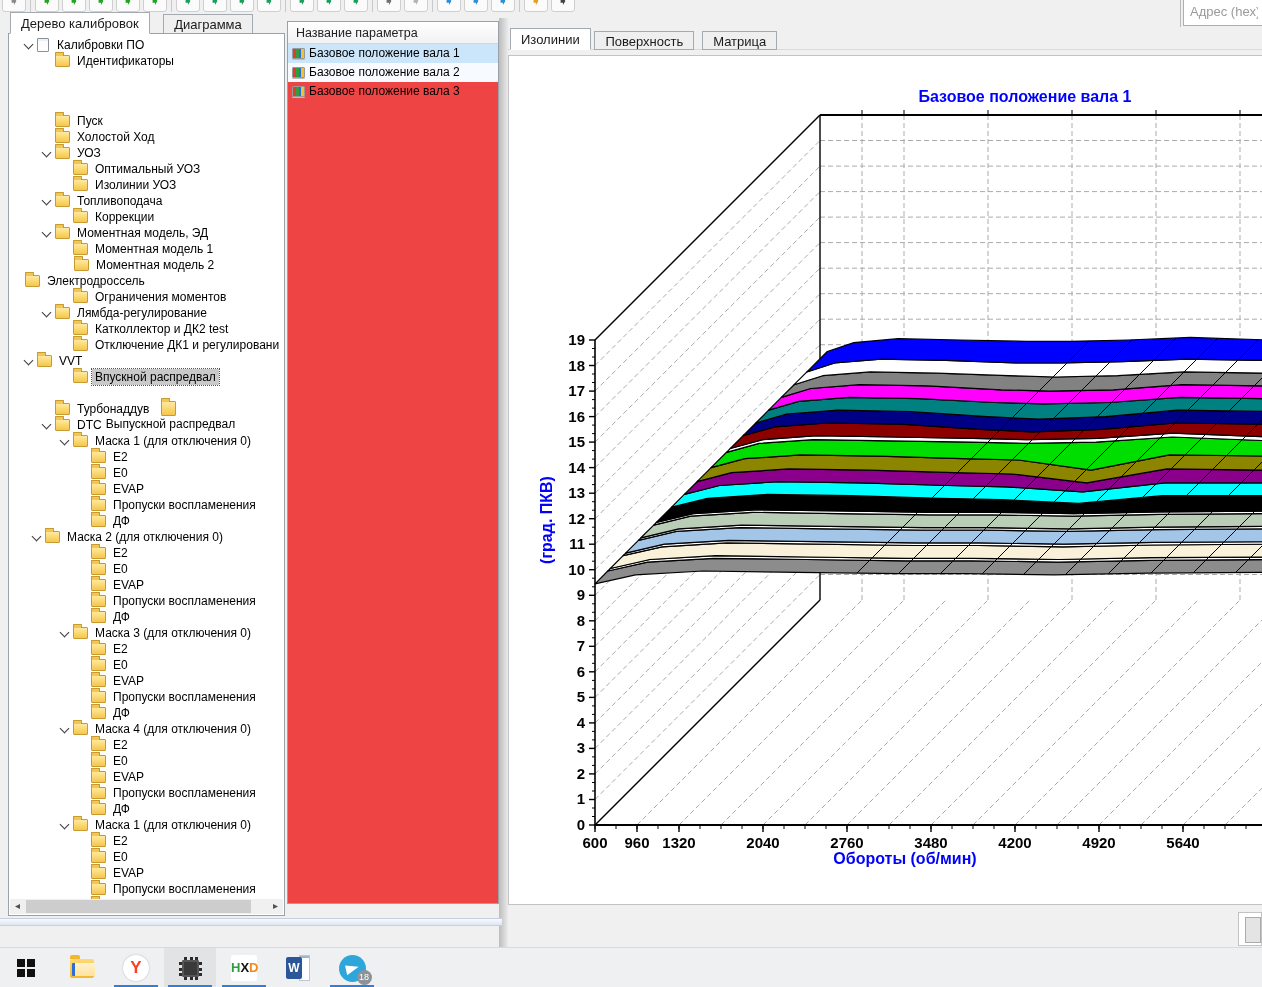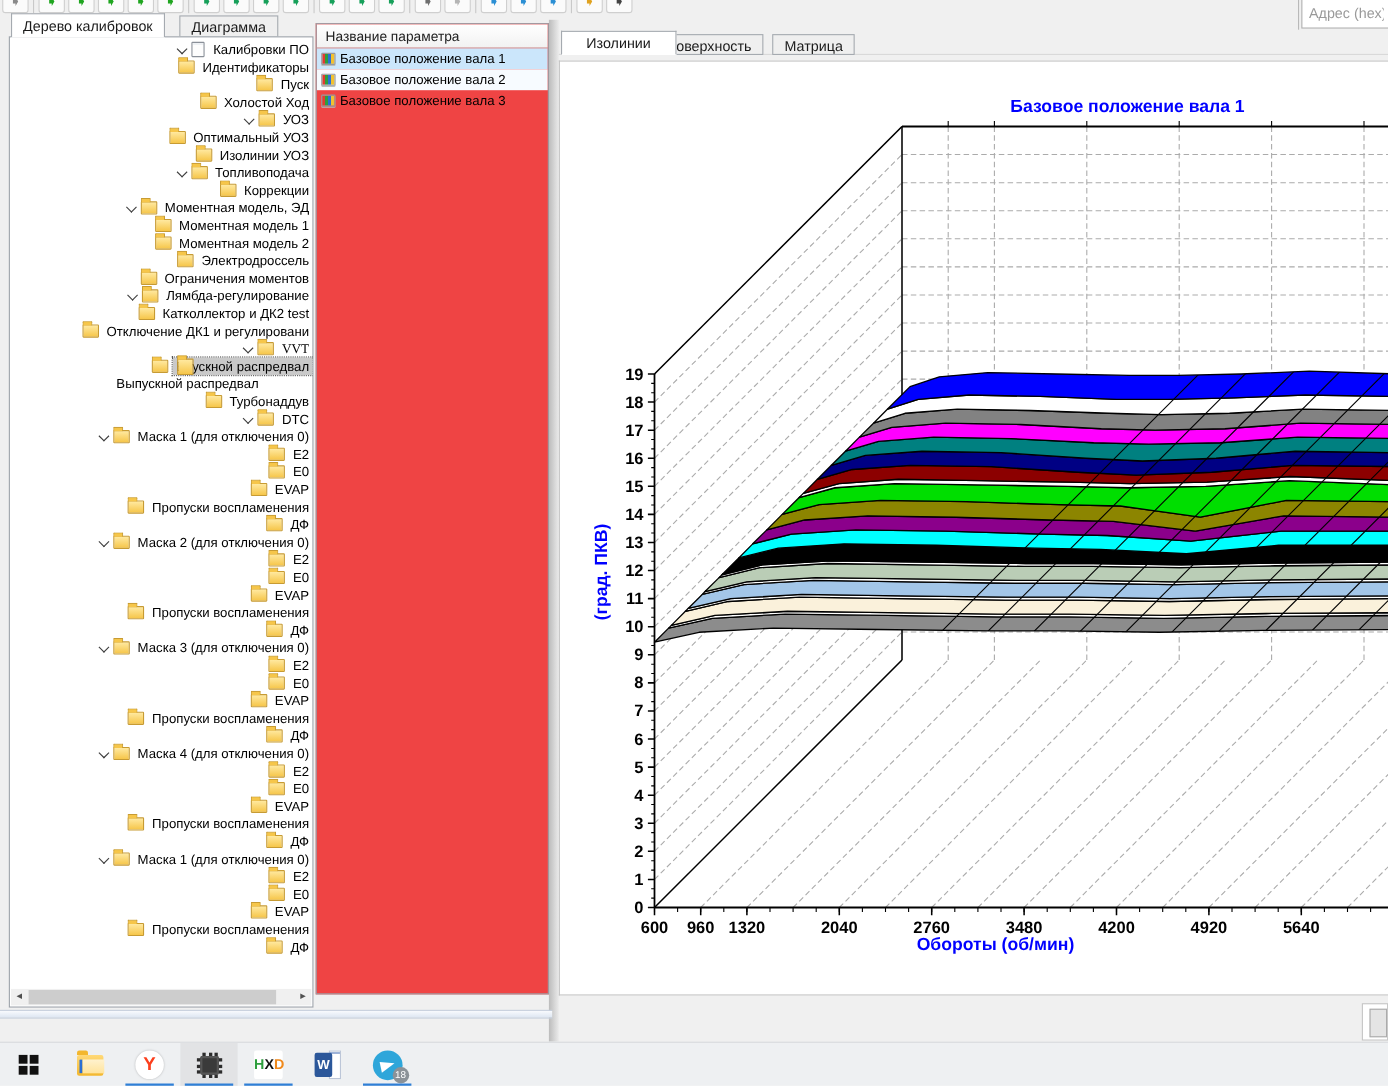--- a/index.html
+++ b/index.html
@@ -16,21 +16,21 @@
   #addr-sep { position:absolute; left:0; top:-4px; width:1px; height:31px; background:#b9b9b9; }
   #addr-input { position:absolute; left:3px; top:-3px; width:82px; height:29px; border:1px solid #adadad; background:#fff; font-family:"Liberation Sans",sans-serif; font-size:13px; padding:0 6px; color:#333; }
   #addr-input::placeholder { color:#9a9a9a; }
 
   
   .tab { position:absolute; font-size:13px; text-align:center; border:1px solid #a5aab0; background:#efefef; color:#1a1a1a; }
   .tab.active { background:#fff; border-bottom:1px solid #fff; z-index:3; }
 
   
   #tree-panel { position:absolute; left:8px; top:33px; width:277px; height:883px; background:#fff; border:1px solid #9ba1a8; overflow:hidden; }
-  .trow { position:relative; height:16px; line-height:16px; white-space:nowrap; display:flex; align-items:center;justify-content:flex-end; }
+  .trow { position:relative; height:16px; line-height:16px; white-space:nowrap; display:flex; align-items:center; }
   .trow .chev { width:16px; height:16px; position:relative; flex:0 0 16px; }
   .trow .chev.on:after { content:""; position:absolute; left:4px; top:4px; width:6px; height:6px; border-left:1.6px solid #3c3c3c; border-bottom:1.6px solid #3c3c3c; transform:rotate(-45deg); }
   .ico-folder { width:15px; height:12px; flex:0 0 15px; margin-right:4px; position:relative; background:linear-gradient(#ffe9a0,#f6c64a); border:1px solid #c79b33; border-radius:1px; }
   .ico-folder:before { content:""; position:absolute; left:-1px; top:-4px; width:7px; height:3px; background:#f6c64a; border:1px solid #c79b33; border-bottom:none; border-radius:1px 1px 0 0; }
   .ico-doc { width:12px; height:14px; flex:0 0 12px; margin-right:5px; background:#fdfdfd; border:1px solid #8a9099; border-radius:1px; box-shadow:inset 0 2px 0 #eef1f4; }
   .tlabel { font-size:12px; padding:0 3px; }
   .tlabel.sel { background:#c9c9c9; outline:1px dotted #555; }
 
   
   #tree-hscroll { position:absolute; left:1px; bottom:1px; width:273px; height:15px; background:#f0f0f0; }
@@ -127,96 +127,96 @@
       <div class="trow" style="padding-left: 12px;">
         <span class="chev on"></span>
         <span class="ico-doc"></span>
         <span class="tlabel">Калибровки ПО</span>
       </div>
       <div class="trow" style="padding-left: 30px;">
         <span class="chev"></span>
         <span class="ico-folder"></span>
         <span class="tlabel">Идентификаторы</span>
       </div>
+      <div class="trow" style="padding-left: 30px; margin-top: 44px;">
+        <span class="chev"></span>
+        <span class="ico-folder"></span>
+        <span class="tlabel">Пуск</span>
+      </div>
       <div class="trow" style="padding-left: 30px;">
         <span class="chev"></span>
         <span class="ico-folder"></span>
-        <span class="tlabel">Пуск</span>
+        <span class="tlabel">Холостой Ход</span>
       </div>
       <div class="trow" style="padding-left: 30px;">
-        <span class="chev"></span>
-        <span class="ico-folder"></span>
-        <span class="tlabel">Холостой Ход</span>
+        <span class="chev on"></span>
+        <span class="ico-folder"></span>
+        <span class="tlabel">УОЗ</span>
+      </div>
+      <div class="trow" style="padding-left: 48px;">
+        <span class="chev"></span>
+        <span class="ico-folder"></span>
+        <span class="tlabel">Оптимальный УОЗ</span>
+      </div>
+      <div class="trow" style="padding-left: 48px;">
+        <span class="chev"></span>
+        <span class="ico-folder"></span>
+        <span class="tlabel">Изолинии УОЗ</span>
       </div>
       <div class="trow" style="padding-left: 30px;">
         <span class="chev on"></span>
         <span class="ico-folder"></span>
-        <span class="tlabel">УОЗ</span>
-      </div>
-      <div class="trow" style="padding-left: 48px;">
-        <span class="chev"></span>
-        <span class="ico-folder"></span>
-        <span class="tlabel">Оптимальный УОЗ</span>
-      </div>
-      <div class="trow" style="padding-left: 48px;">
-        <span class="chev"></span>
-        <span class="ico-folder"></span>
-        <span class="tlabel">Изолинии УОЗ</span>
+        <span class="tlabel">Топливоподача</span>
+      </div>
+      <div class="trow" style="padding-left: 48px;">
+        <span class="chev"></span>
+        <span class="ico-folder"></span>
+        <span class="tlabel">Коррекции</span>
       </div>
       <div class="trow" style="padding-left: 30px;">
         <span class="chev on"></span>
         <span class="ico-folder"></span>
-        <span class="tlabel">Топливоподача</span>
-      </div>
-      <div class="trow" style="padding-left: 48px;">
-        <span class="chev"></span>
-        <span class="ico-folder"></span>
-        <span class="tlabel">Коррекции</span>
+        <span class="tlabel">Моментная модель, ЭД</span>
+      </div>
+      <div class="trow" style="padding-left: 48px;">
+        <span class="chev"></span>
+        <span class="ico-folder"></span>
+        <span class="tlabel">Моментная модель 1</span>
+      </div>
+      <div class="trow" style="padding-left: 49px;">
+        <span class="chev"></span>
+        <span class="ico-folder"></span>
+        <span class="tlabel">Моментная модель 2</span>
+      </div>
+      <div class="trow" style="">
+        <span class="chev"></span>
+        <span class="ico-folder"></span>
+        <span class="tlabel">Электродроссель</span>
+      </div>
+      <div class="trow" style="padding-left: 48px;">
+        <span class="chev"></span>
+        <span class="ico-folder"></span>
+        <span class="tlabel">Ограничения моментов</span>
       </div>
       <div class="trow" style="padding-left: 30px;">
         <span class="chev on"></span>
         <span class="ico-folder"></span>
-        <span class="tlabel">Моментная модель, ЭД</span>
-      </div>
-      <div class="trow" style="padding-left: 48px;">
-        <span class="chev"></span>
-        <span class="ico-folder"></span>
-        <span class="tlabel">Моментная модель 1</span>
-      </div>
-      <div class="trow" style="padding-left: 49px;">
-        <span class="chev"></span>
-        <span class="ico-folder"></span>
-        <span class="tlabel">Моментная модель 2</span>
-      </div>
-      <div class="trow" style="">
-        <span class="chev"></span>
-        <span class="ico-folder"></span>
-        <span class="tlabel">Электродроссель</span>
-      </div>
-      <div class="trow" style="padding-left: 48px;">
-        <span class="chev"></span>
-        <span class="ico-folder"></span>
-        <span class="tlabel">Ограничения моментов</span>
-      </div>
-      <div class="trow" style="padding-left: 30px;">
-        <span class="chev on"></span>
-        <span class="ico-folder"></span>
         <span class="tlabel">Лямбда-регулирование</span>
       </div>
       <div class="trow" style="padding-left: 48px;">
         <span class="chev"></span>
         <span class="ico-folder"></span>
         <span class="tlabel">Катколлектор и ДК2 test</span>
       </div>
       <div class="trow" style="padding-left: 48px;">
         <span class="chev"></span>
         <span class="ico-folder"></span>
         <span class="tlabel">Отключение ДК1 и регулировани</span>
       </div>
-      <div class="trow" style="padding-left: 36px; font-family: Liberation Serif, serif;">
+      <div class="trow" style="padding-left: 12px;">
         <span class="chev on"></span>
         <span class="ico-folder"></span>
         <span class="tlabel">VVT</span>
       </div>
       <div class="trow" style="padding-left: 48px;">
         <span class="chev"></span>
         <span class="ico-folder"></span>
         <span class="tlabel sel">Впускной распредвал</span>
       </div>
       <div class="trow" style="padding-left: 48px; flex-direction: column;">
@@ -405,21 +405,21 @@
       </div>
       <div class="prow">
         <span class="ico-chart"></span>
         <span class="plabel">Базовое положение вала 3</span>
       </div>
     </div>
 </div>
 
 <div id="right-shadow"></div>
 <div id="right-tabs">
-    <div class="tab active" style="left: 510px; top: 28px; height: 22px; line-height: 22px; padding: 0px 22px; position: absolute; z-index: 5;">Изолинии</div>
+    <div class="tab active" style="left: 510px; top: 28px; height: 22px; line-height: 22px; padding: 0px 10px; position: absolute; z-index: 5;">Изолинии</div>
     <div class="tab" style="left: 594.4px; top: 31px; height: 19px; line-height: 19px; padding: 0px 10px; position: absolute; z-index: 2;">Поверхность</div>
     <div class="tab" style="left: 702.2px; top: 31px; height: 19px; line-height: 19px; padding: 0px 10px; position: absolute; z-index: 2;">Матрица</div>
   </div>
 <div id="right-page"></div>
 <div id="chart-panel">
   <svg id="chart-svg" xmlns="http://www.w3.org/2000/svg">
       <line x1="86.0" y1="743.5" x2="311.0" y2="518.5" stroke="#ababab" stroke-width="1" stroke-dasharray="5,3"></line>
       <line x1="86.0" y1="717.9" x2="311.0" y2="492.9" stroke="#ababab" stroke-width="1" stroke-dasharray="5,3"></line>
       <line x1="86.0" y1="692.4" x2="311.0" y2="467.4" stroke="#ababab" stroke-width="1" stroke-dasharray="5,3"></line>
       <line x1="86.0" y1="666.9" x2="311.0" y2="441.9" stroke="#ababab" stroke-width="1" stroke-dasharray="5,3"></line>

